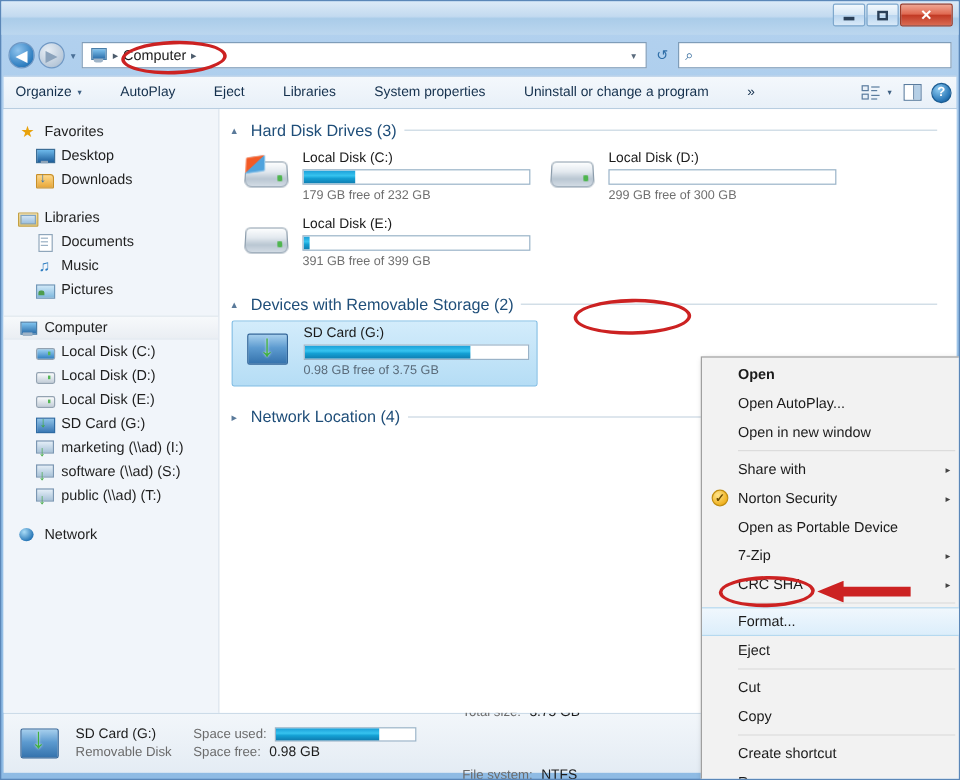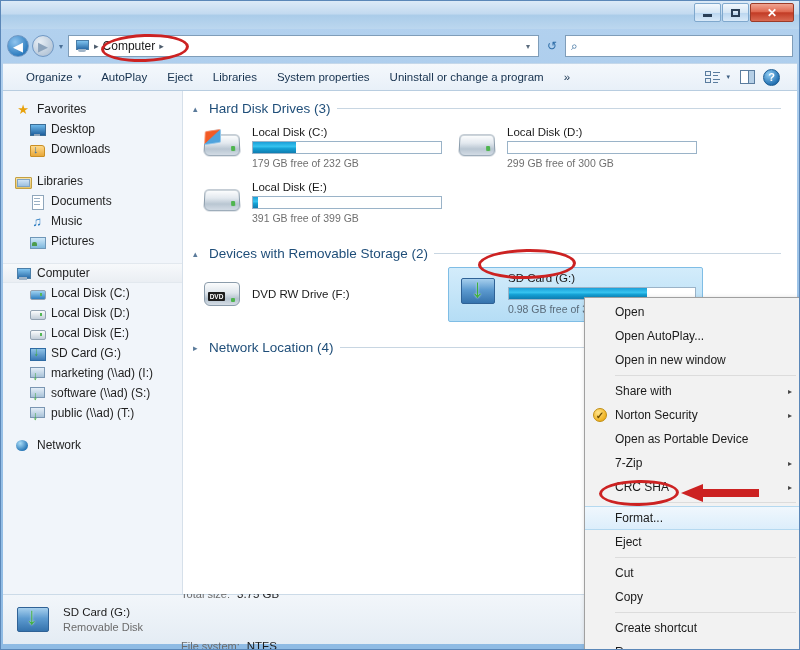--- a/index.html
+++ b/index.html
@@ -74,21 +74,21 @@
     width: 228px; height: 22px; background: #fff; border: 1px solid #7f9db9;
     display: flex; align-items: center; padding: 0 5px;
   }
   #searchbox .ph { flex:1; font-style: italic; color: #8a8a8a; font-size: 11.5px; }
   .magnifier { color:#3a6f9f; font-size:12px; }
   
   #toolbar {
     height: 28px; margin: 0 2px;
     background: linear-gradient(to bottom, #f4f8fc 0%, #e8f0f8 100%);
     border-top: 1px solid #c5d8ea; border-bottom: 1px solid #b8cde0;
-    display: flex; align-items: center; padding: 0 13px; gap: 0;
+    display: flex; align-items: center; padding: 0 0; gap: 12px;
   }
   .tbitem {
     font-size: 11.5px; color: #14304d; padding: 4px 10px; white-space: nowrap;
     display:flex; align-items:center; gap:5px;
   }
   .caret { font-size: 7px; color: #3d5f82; }
   .tbright { margin-left: auto; display:flex; align-items:center; gap: 8px; padding-right: 4px;}
   .viewicon { width:16px; height:14px; position:relative; }
   .viewicon i {
     position:absolute; display:block; background:#5a7c9e;
@@ -231,21 +231,21 @@
     background: #f2f2f2; border: 1px solid #a0a0a0;
     box-shadow: 2px 2px 5px rgba(0,0,0,.28);
     padding: 2px 0 0 0;
     z-index: 40;
   }
   .mi {
     height: 24px; display: flex; align-items: center;
     padding-left: 30px; padding-right: 8px;
     font-size: 12px; color: #1a1a1a; position: relative;
   }
-  .mi.bold { font-weight: normal; text-align: right; }
+  .mi.bold { font-weight: bold; text-align: right; }
   .mi.hl {
     background: linear-gradient(to bottom,#f0f7fd,#dceefb);
     border-top:1px solid #b5d9f0; border-bottom:1px solid #b5d9f0;
   }
   .mi .arrow { margin-left:auto; font-size: 8px; color:#444; }
   .msep { height:1px; background:#dcdcdc; margin: 3px 4px 3px 30px; }
   .norton-badge {
     position:absolute; left:8px; top:5px; width:14px; height:14px; border-radius:50%;
     background: radial-gradient(circle at 35% 30%, #ffe48a, #f0b323 70%, #d89a12);
     border:1px solid #c08d10;
@@ -452,28 +452,20 @@
         </div>
       </div>
 
       <div class="grouphdr" style="margin-top:14px;">
         <span class="gtri">▴</span>
         <span class="gtitle">Devices with Removable Storage (2)</span>
         <span class="gline"></span>
       </div>
 
       <div class="drivegrid">
-        <div class="driveitem" style="align-items:center;">
-          <span class="dicon">
-              <span class="dvd-big"></span>
-            </span>
-          <span class="dinfo" style="display:flex;align-items:center;">
-            <span class="dname" style="margin:0;">DVD RW Drive (F:)</span>
-          </span>
-        </div>
         <div class="driveitem sel">
           <span class="dicon">
               <span class="sd-big"></span>
             </span>
           <span class="dinfo">
             <span class="dname" style="display:block;">SD Card (G:)</span>
             <span class="dbar" style="display:block;">
                 <span class="dfill" style="display:block;width:74%;"></span>
               </span>
             <span class="dsub" style="display:block;">0.98 GB free of 3.75 GB</span>
@@ -492,20 +484,32 @@
 
   <div id="statusbar">
     <span class="sb-icon">
         <span class="sd-big"></span>
       </span>
     <div class="sb-cols">
       <div class="sb-col">
         <span class="sb-l1">SD Card (G:)</span>
         <span class="sb-l2">Removable Disk</span>
       </div>
+      <div class="sb-col">
+        <span class="sb-inline">
+          <span class="sb-l2">Space used:</span>
+          <span class="sb-bar">
+              <span class="sb-fill" style="display:block;width:74%;"></span>
+            </span>
+        </span>
+        <span class="sb-inline">
+          <span class="sb-l2">Space free:</span>
+          <span class="sb-l1">0.98 GB</span>
+        </span>
+      </div>
       <div class="sb-col" style="margin-left:20px;gap:40px;">
         <span class="sb-inline">
           <span class="sb-l2">Total size:</span>
           <span class="sb-l1">3.75 GB</span>
         </span>
         <span class="sb-inline">
           <span class="sb-l2">File system:</span>
           <span class="sb-l1">NTFS</span>
         </span>
       </div>

